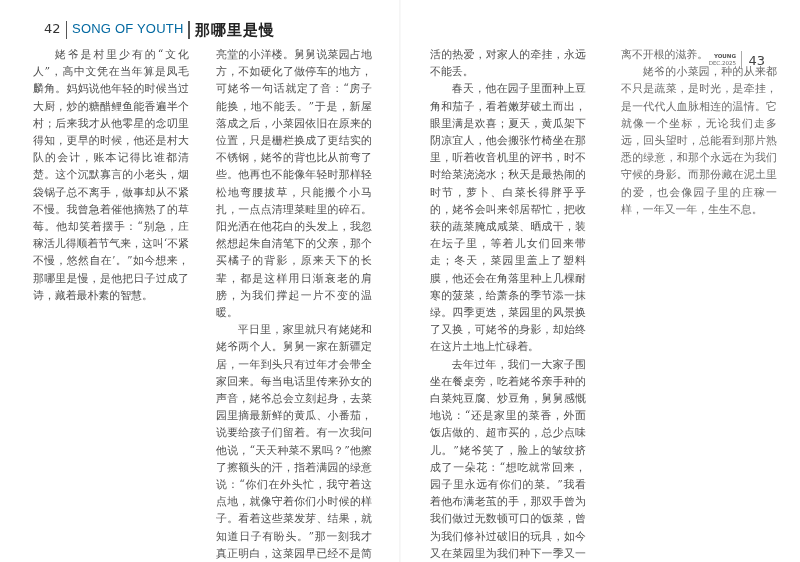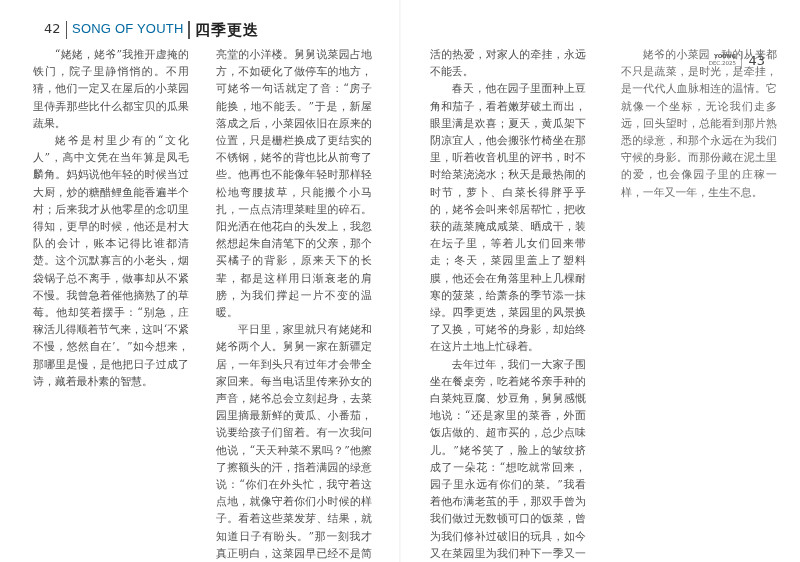--- a/index.html
+++ b/index.html
@@ -38,44 +38,44 @@
 
 <div class="page page-left"></div>
 <div class="page page-right"></div>
 <div class="gutter"></div>
 
 <div class="hdr-left">
   <span class="pgnum">42</span>
   <span class="vbar"></span>
   <span class="section-en">SONG OF YOUTH</span>
   <span class="vbar"></span>
-  <span class="section-zh">四季更迭</span>
+  <span class="section-zh">那哪里是慢</span>
 </div>
 
 <div class="hdr-right">
   <span class="mag-meta">
     <span class="mag-name">YOUNG</span>
     <span class="mag-date">DEC.2025</span>
   </span>
   <span class="vbar-r"></span>
   <span class="pgnum-r">43</span>
 </div>
 
 <div class="col c1">
-  <p>“姥姥，姥爷”我推开虚掩的铁门，院子里静悄悄的。不用猜，他们一定又在屋后的小菜园里侍弄那些比什么都宝贝的瓜果蔬果。</p>
   <p>姥爷是村里少有的“文化人”，高中文凭在当年算是凤毛麟角。妈妈说他年轻的时候当过大厨，炒的糖醋鲤鱼能香遍半个村；后来我才从他零星的念叨里得知，更早的时候，他还是村大队的会计，账本记得比谁都清楚。这个沉默寡言的小老头，烟袋锅子总不离手，做事却从不紧不慢。我曾急着催他摘熟了的草莓。他却笑着摆手：“别急，庄稼活儿得顺着节气来，这叫‘不紧不慢，悠然自在’。”如今想来，那哪里是慢，是他把日子过成了诗，藏着最朴素的智慧。</p>
 
 </div>
 
 <div class="col c2">
   <p class="cont">亮堂的小洋楼。舅舅说菜园占地方，不如硬化了做停车的地方，可姥爷一句话就定了音：“房子能换，地不能丢。”于是，新屋落成之后，小菜园依旧在原来的位置，只是栅栏换成了更结实的不锈钢，姥爷的背也比从前弯了些。他再也不能像年轻时那样轻松地弯腰拔草，只能搬个小马扎，一点点清理菜畦里的碎石。阳光洒在他花白的头发上，我忽然想起朱自清笔下的父亲，那个买橘子的背影，原来天下的长辈，都是这样用日渐衰老的肩膀，为我们撑起一片不变的温暖。</p>
   <p>平日里，家里就只有姥姥和姥爷两个人。舅舅一家在新疆定居，一年到头只有过年才会带全家回来。每当电话里传来孙女的声音，姥爷总会立刻起身，去菜园里摘最新鲜的黄瓜、小番茄，说要给孩子们留着。有一次我问他说，“天天种菜不累吗？”他擦了擦额头的汗，指着满园的绿意说：“你们在外头忙，我守着这点地，就像守着你们小时候的样子。看着这些菜发芽、结果，就知道日子有盼头。”那一刻我才真正明白，这菜园早已经不是简单的“小菜园”，是他排解孤独的慰藉，是他对远方亲人无声的思念，更是种刻在骨子里的生活态度——无论时代怎么变，对生</p>
 </div>
 
 <div class="col c3">
   <p class="cont">活的热爱，对家人的牵挂，永远不能丢。</p>
   <p>春天，他在园子里面种上豆角和茄子，看着嫩芽破土而出，眼里满是欢喜；夏天，黄瓜架下阴凉宜人，他会搬张竹椅坐在那里，听着收音机里的评书，时不时给菜浇浇水；秋天是最热闹的时节，萝卜、白菜长得胖乎乎的，姥爷会叫来邻居帮忙，把收获的蔬菜腌成咸菜、晒成干，装在坛子里，等着儿女们回来带走；冬天，菜园里盖上了塑料膜，他还会在角落里种上几棵耐寒的菠菜，给萧条的季节添一抹绿。四季更迭，菜园里的风景换了又换，可姥爷的身影，却始终在这片土地上忙碌着。</p>
   <p>去年过年，我们一大家子围坐在餐桌旁，吃着姥爷亲手种的白菜炖豆腐、炒豆角，舅舅感慨地说：“还是家里的菜香，外面饭店做的、超市买的，总少点味儿。”姥爷笑了，脸上的皱纹挤成了一朵花：“想吃就常回来，园子里永远有你们的菜。”我看着他布满老茧的手，那双手曾为我们做过无数顿可口的饭菜，曾为我们修补过破旧的玩具，如今又在菜园里为我们种下一季又一季的希望。忽然想起一句诗：“谁言寸草心，报得三春晖。”我们这些在外的“果实”，无论长得多高多大，永远都</p>
 </div>
 
 <div class="col c4">
+  <p class="cont">离不开根的滋养。</p>
   <p>姥爷的小菜园，种的从来都不只是蔬菜，是时光，是牵挂，是一代代人血脉相连的温情。它就像一个坐标，无论我们走多远，回头望时，总能看到那片熟悉的绿意，和那个永远在为我们守候的身影。而那份藏在泥土里的爱，也会像园子里的庄稼一样，一年又一年，生生不息。</p>
 </div>
 
 </body></html>

